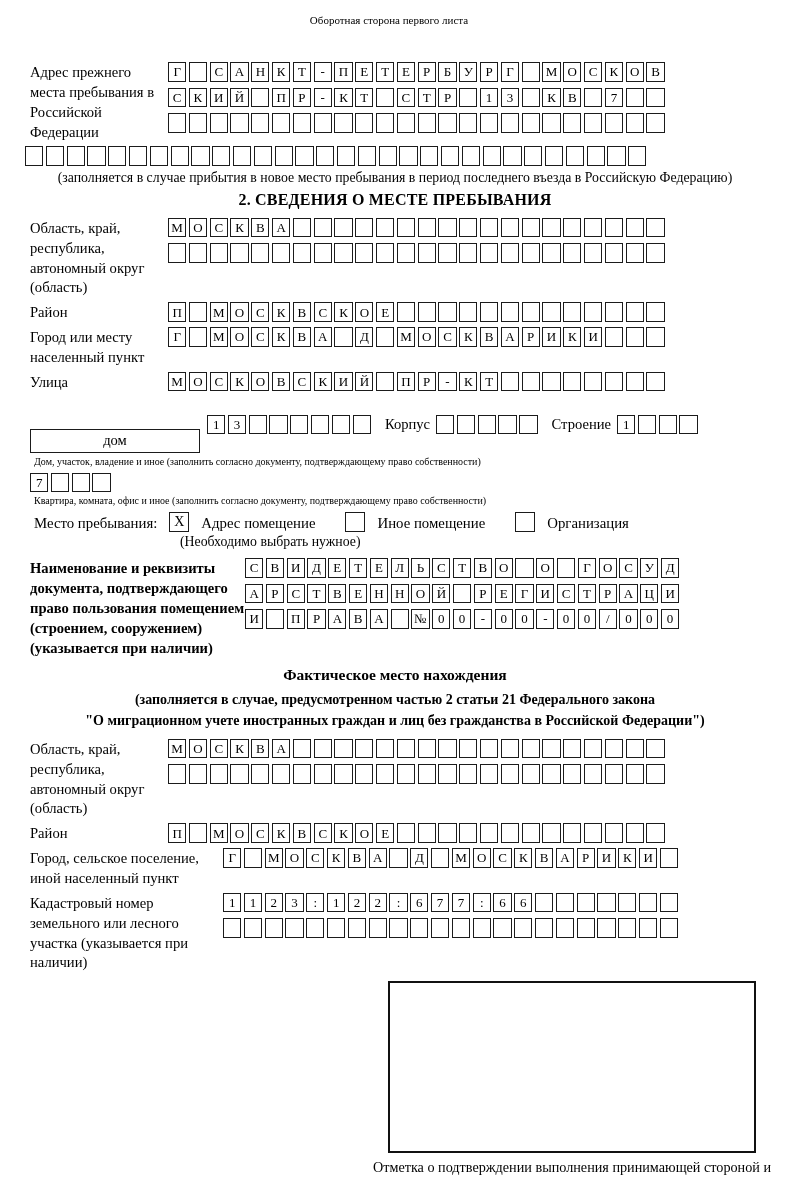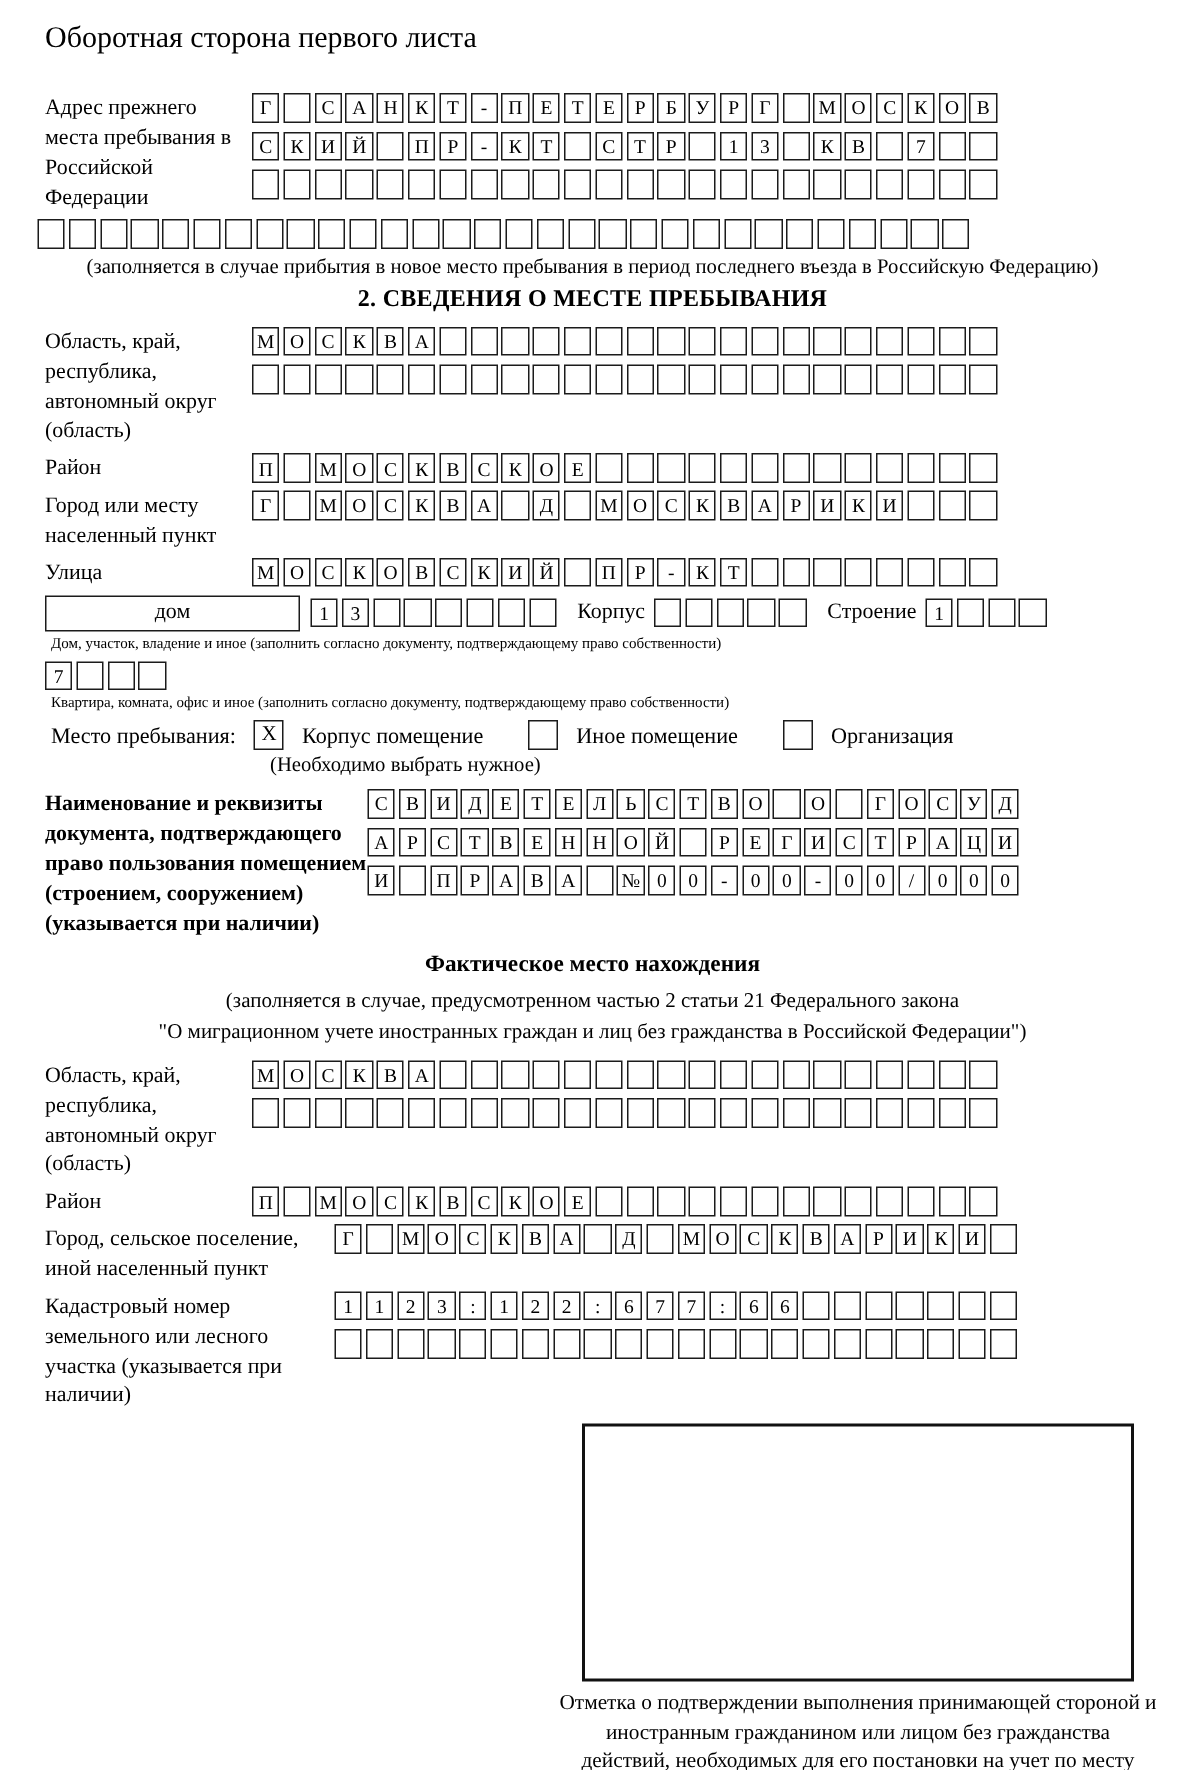--- a/index.html
+++ b/index.html
@@ -5,21 +5,21 @@
   * { box-sizing: border-box; margin: 0; padding: 0; }
   html,body { width: 800px; background: #fff; }
   body {
     height: 1180px;
     overflow: hidden;
     font-family: "Liberation Serif", "DejaVu Serif", serif;
     color: #000;
   }
   .page { padding: 14px 40px 0 30px; }
 
-  .top-note { text-align: left; font-size: 20px; margin-bottom: 25px; padding-right: 12px; }
+  .top-note { text-align: center; font-size: 11px; margin-bottom: 36px; padding-right: 12px; }
 
   .field { display: flex; align-items: flex-start; margin-bottom: 4px; }
   .flabel { width: 138px; flex-shrink: 0; font-size: 14.6px; line-height: 1.36; padding-top: 1px; }
   .flabel.wide { width: 193px; font-family: Liberation Serif, serif; }
   .rows { display: flex; flex-direction: column; gap: 6px; }
 
   .boxrow { display: flex; gap: 2.5px; }
   .cell {
     width: 18.3px; height: 19.5px; flex-shrink: 0;
     border: 1.7px solid #1b1b1b;
@@ -28,41 +28,41 @@
   }
   .fullrow { margin-left: -5px; margin-bottom: 4px; }
 
   .center-note { text-align: center; font-size: 13.8px; margin: 3px 0 5px; }
   .sec-title { text-align: center; font-weight: bold; font-size: 16px; margin: 3px 0 9px; letter-spacing: .2px; }
 
   .houserow { display: flex; align-items: center; margin-bottom: 3px; }
   .typebox {
     border: 1.7px solid #1b1b1b; height: 24px;
     display: flex; align-items: center; justify-content: center;
-    font-size: 14.6px; flex-shrink: 0;
+    font-size: 14.6px; flex-shrink: 0; margin-top: 32px;
   }
   .typebox.dom { width: 170px; margin-right: 7px; }
   .typebox.apt { width: 200px; margin-right: 9px; }
   .inline-label { font-size: 14.6px; margin: 0 6px 0 14px; }
   .left-note { font-size: 10px; margin: 1px 0 6px 4px; }
 
   .stayrow { display: flex; align-items: flex-end; margin: 3px 0 2px 4px; font-size: 14.8px; }
   .stay-label { margin-right: 12px; }
   .checkbox {
     width: 20px; height: 20px; border: 1.7px solid #1b1b1b; flex-shrink: 0;
     display: flex; align-items: center; justify-content: center;
     font-size: 14px; margin-right: 12px;
   }
   .opt-label { margin-right: 30px; }
   .choose-note { font-size: 13.8px; margin: 0 0 8px 150px; width: 300px; text-align: left; }
 
   .doc-field .flabel { width: 215px; font-weight: bold; }
 
   .fact-title { text-align: center; font-weight: bold; font-size: 15.5px; margin: 8px 0 6px; }
-  .fact-note { text-align: center; font-size: 14px; line-height: 1.45; margin-bottom: 8px; }
+  .fact-note { text-align: center; font-size: 14px; line-height: 1.45; margin-bottom: 8px; font-weight: bold; }
 
   .stamp-box {
     margin: 8px 0 0 358px; width: 368px; height: 172px;
     border: 2px solid #111; background: #fff;
   }
   .stamp-caption {
     margin: 5px 0 0 343px; width: 398px;
     text-align: center; font-size: 14.2px; line-height: 1.38;
   }
 </style>
@@ -382,21 +382,21 @@
         <span class="cell"></span>
         <span class="cell"></span>
         <span class="cell"></span>
       </div>
   </div>
   <div class="left-note">Квартира, комната, офис и иное (заполнить согласно документу, подтверждающему право собственности)</div>
 
   <div class="stayrow">
     <span class="stay-label">Место пребывания:</span>
     <span class="checkbox">Х</span>
-    <span class="opt-label">Корпус помещение</span>
+    <span class="opt-label">Адрес помещение</span>
     <span class="checkbox"></span>
     <span class="opt-label">Иное помещение</span>
     <span class="checkbox"></span>
     <span class="opt-label">Организация</span>
   </div>
   <div class="choose-note">(Необходимо выбрать нужное)</div>
 
   <div class="field doc-field">
     <div class="flabel">Наименование и реквизиты документа, подтверждающего право пользования помещением (строением, сооружением) (указывается при наличии)</div>
     <div class="rows">

